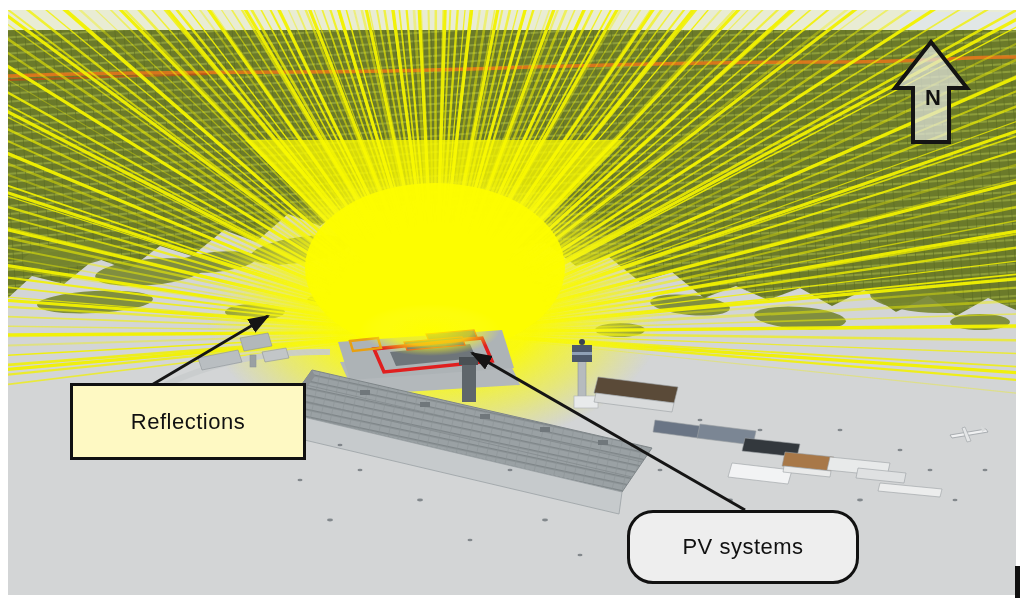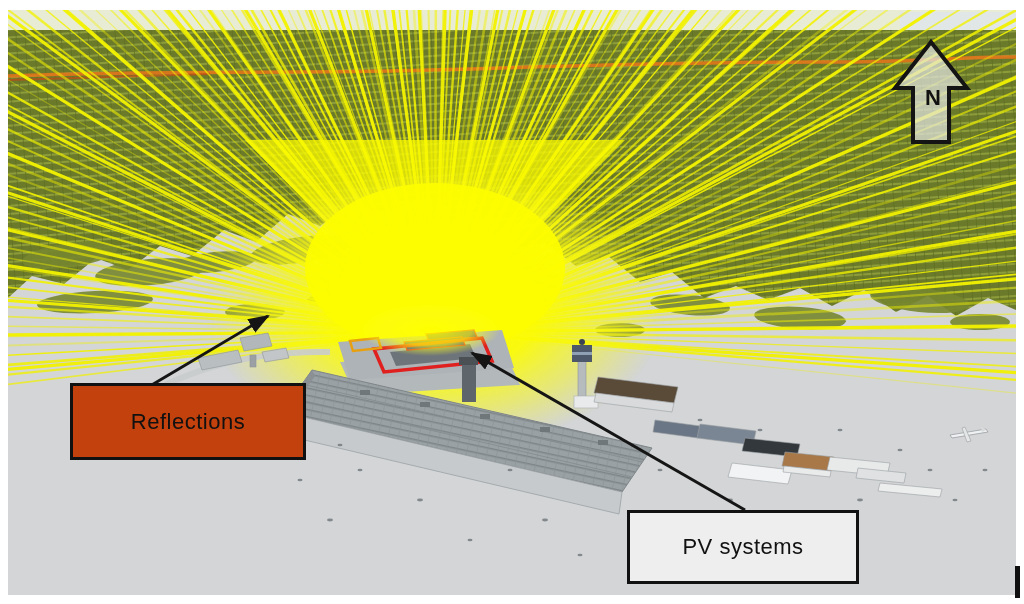--- a/index.html
+++ b/index.html
@@ -2,21 +2,21 @@
 <html><head>
 <meta charset="utf-8">
 <style>
   html,body{margin:0;padding:0;background:#ffffff;}
   .page{position:relative;width:1024px;height:604px;background:#ffffff;overflow:hidden;
         font-family:"Liberation Sans",sans-serif;}
   .page svg{position:absolute;left:0;top:0;}
   .callout{position:absolute;display:flex;align-items:center;justify-content:center;
            font-size:22px;color:#111;letter-spacing:.5px;}
   #reflections-box{left:70px;top:383px;width:230px;height:71px;}
-  #pv-box{left:627px;top:510px;width:226px;height:68px;}
+  #pv-box{left:627px;top:510px;width:226px;height:68px;border-radius:26px;}
 </style>
 </head>
 <body>
 
 <div class="page">
 
 <svg width="1024" height="604" viewBox="0 0 1024 604">
   <defs>
     <pattern id="fieldRows" width="9" height="8" patternUnits="userSpaceOnUse" patternTransform="rotate(-4)">
       <rect width="9" height="8" fill="#6b7a2a"></rect>
@@ -380,20 +380,20 @@
   </g>
 
   <g>
     <polygon points="931,42 895,88 913,88 913,142 949,142 949,88 967,88" fill="rgba(226,229,223,0.72)" stroke="#141414" stroke-width="4" stroke-linejoin="miter"></polygon>
     <text x="933" y="105" text-anchor="middle" font-size="22" font-weight="bold" fill="#111">N</text>
   </g>
 
   <rect x="1015" y="566" width="5" height="32" fill="#101010"></rect>
 </svg>
 
-<div class="callout" id="reflections-box" style="background: #c2410c; border: 3px solid rgb(17, 17, 17);">
+<div class="callout" id="reflections-box" style="background: #fef9c3; border: 3px solid rgb(17, 17, 17);">
   <span>Reflections</span>
 </div>
 <div class="callout" id="pv-box" style="background: rgb(238, 238, 238); border: 3px solid rgb(17, 17, 17);">
   <span>PV systems</span>
 </div>
 
 </div>
 
 </body></html>

